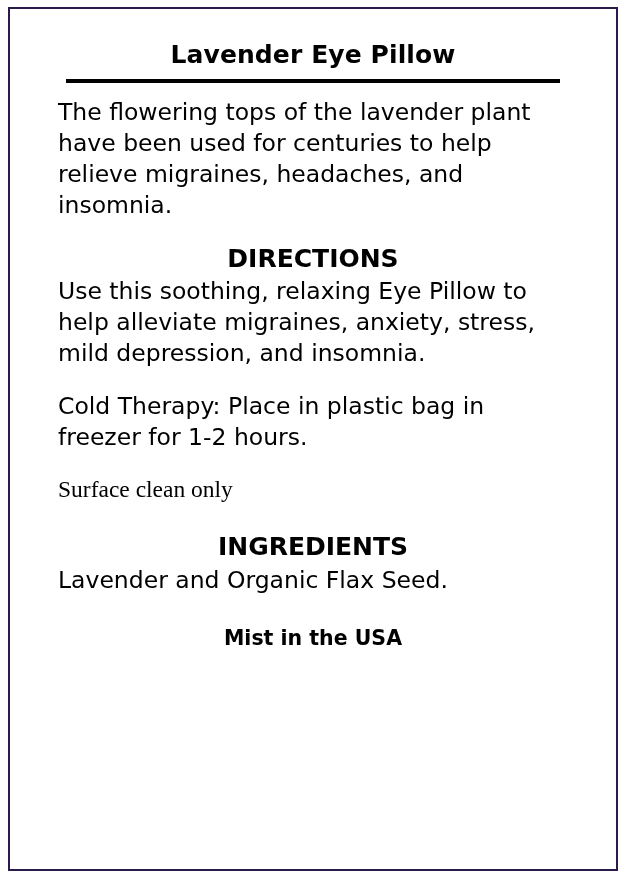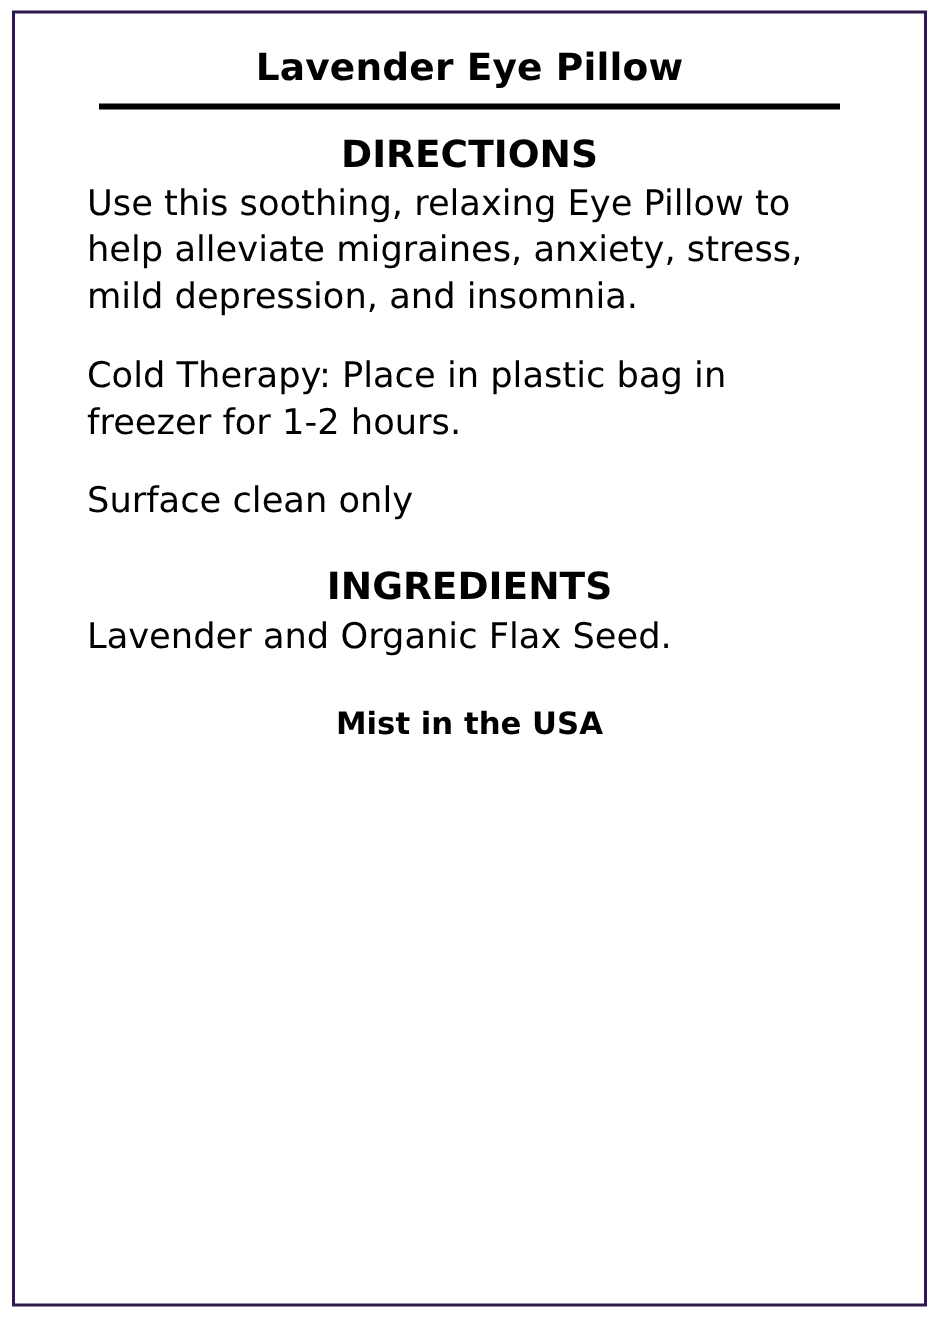--- a/index.html
+++ b/index.html
@@ -24,21 +24,21 @@
     border: 2px solid #2b1a4a;
     box-sizing: border-box;
     padding: 0;
   }
   .inner {
     position: absolute;
     left: 0;
     top: 0;
     right: 0;
     bottom: 0;
-    padding: 22px 48px 0 48px;
+    padding: 32px 48px 0 48px;
     box-sizing: border-box;
   }
   .title {
     text-align: center;
     font-size: 25px;
     font-weight: bold;
     line-height: 1.1;
     margin: 0 0 10px 0;
     letter-spacing: 0.1px;
   }
@@ -49,20 +49,21 @@
     width: 494px;
   }
   .para {
     font-size: 23.5px;
     line-height: 1.33;
     margin: 0 0 21px 0;
     text-align: left;
   }
   .para.tight {
     margin-bottom: 0;
+    font-family: Liberation Serif, serif;
   }
   .section-head {
     text-align: center;
     font-size: 25px;
     font-weight: bold;
     margin: 0 0 2px 0;
     line-height: 1.25;
   }
   .section-head.spaced-top {
     margin-top: 26px;
@@ -83,20 +84,21 @@
 </head>
 <body>
 
 <div class="label-card">
   <div class="inner">
 
     <h1 class="title">Lavender Eye Pillow</h1>
 
     <div class="rule"></div>
 
+    <p class="para">The flowering tops of the lavender plant have been used for centuries to help relieve migraines, headaches, and insomnia.</p>
 
     <h2 class="section-head">DIRECTIONS</h2>
 
     <p class="para">Use this soothing, relaxing Eye Pillow to help alleviate migraines, anxiety, stress, mild depression, and insomnia.</p>
 
 
     <p class="para">Cold Therapy: Place in plastic bag in freezer for 1-2 hours.</p>
 
     <p class="para tight">Surface clean only</p>
 

